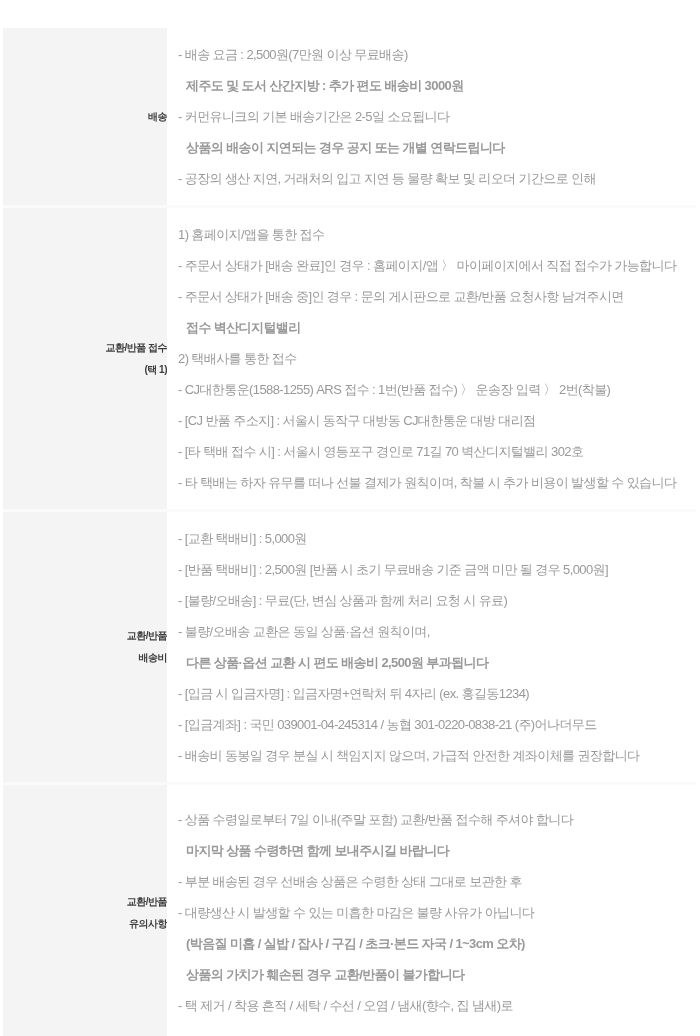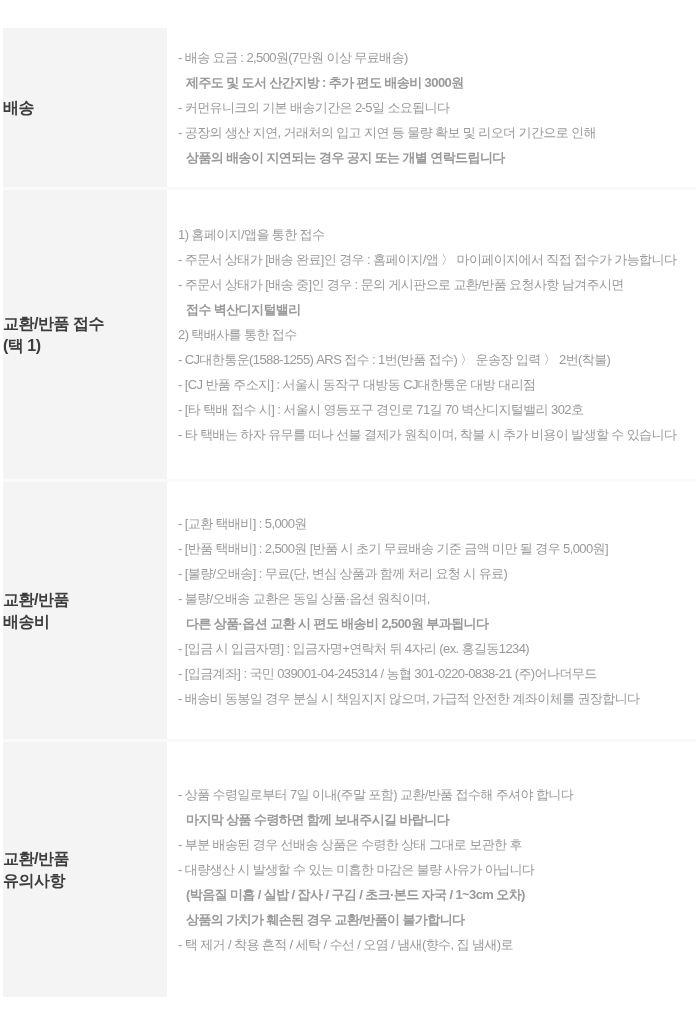--- a/index.html
+++ b/index.html
@@ -27,37 +27,38 @@
   .row:nth-child(1) { min-height: 159px; }
   .row:nth-child(2) { min-height: 292px; }
   .row:nth-child(3) { min-height: 260px; }
   .row:nth-child(4) { min-height: 258px; }
   .label-cell {
     width: 164px;
     flex: 0 0 164px;
     background: #f4f4f4;
     display: flex;
     flex-direction: column;
-    align-items: flex-start;
+    align-items: flex-end;
     justify-content: center;
     text-align: center;
-    font-size: 16px;
+    font-size: 10px;
     font-weight: 700;
     color: #3d3d3d;
     line-height: 22px;
     letter-spacing: -0.5px;
   }
   .content-cell {
     flex: 1 1 auto;
     background: #ffffff;
     display: flex;
     flex-direction: column;
     justify-content: center;
     padding: 14px 6px 14px 11px;
     box-sizing: border-box;
+    gap: 6px;
   }
   .line {
     font-size: 13px;
     line-height: 25px;
     color: #999999;
     letter-spacing: -0.6px;
     white-space: nowrap;
   }
   .indent-0 { padding-left: 0; }
   .indent-1 { padding-left: 8px; font-weight: bold; }   
@@ -68,22 +69,22 @@
 
 <div class="info-table">
     <div class="row">
       <div class="label-cell">
         <div>배송</div>
       </div>
       <div class="content-cell">
         <div class="line indent-0">- 배송 요금 : 2,500원(7만원 이상 무료배송)</div>
         <div class="line indent-1">제주도 및 도서 산간지방 : 추가 편도 배송비 3000원</div>
         <div class="line indent-0">- 커먼유니크의 기본 배송기간은 2-5일 소요됩니다</div>
+        <div class="line indent-1">상품의 배송이 지연되는 경우 공지 또는 개별 연락드립니다</div>
         <div class="line indent-0">- 공장의 생산 지연, 거래처의 입고 지연 등 물량 확보 및 리오더 기간으로 인해</div>
-        <div class="line indent-1">상품의 배송이 지연되는 경우 공지 또는 개별 연락드립니다</div>
       </div>
     </div>
     <div class="row">
       <div class="label-cell">
         <div>교환/반품 접수</div>
         <div>(택 1)</div>
       </div>
       <div class="content-cell">
         <div class="line indent-0">1) 홈페이지/앱을 통한 접수</div>
         <div class="line indent-0">- 주문서 상태가 [배송 완료]인 경우 : 홈페이지/앱 〉 마이페이지에서 직접 접수가 가능합니다</div>

